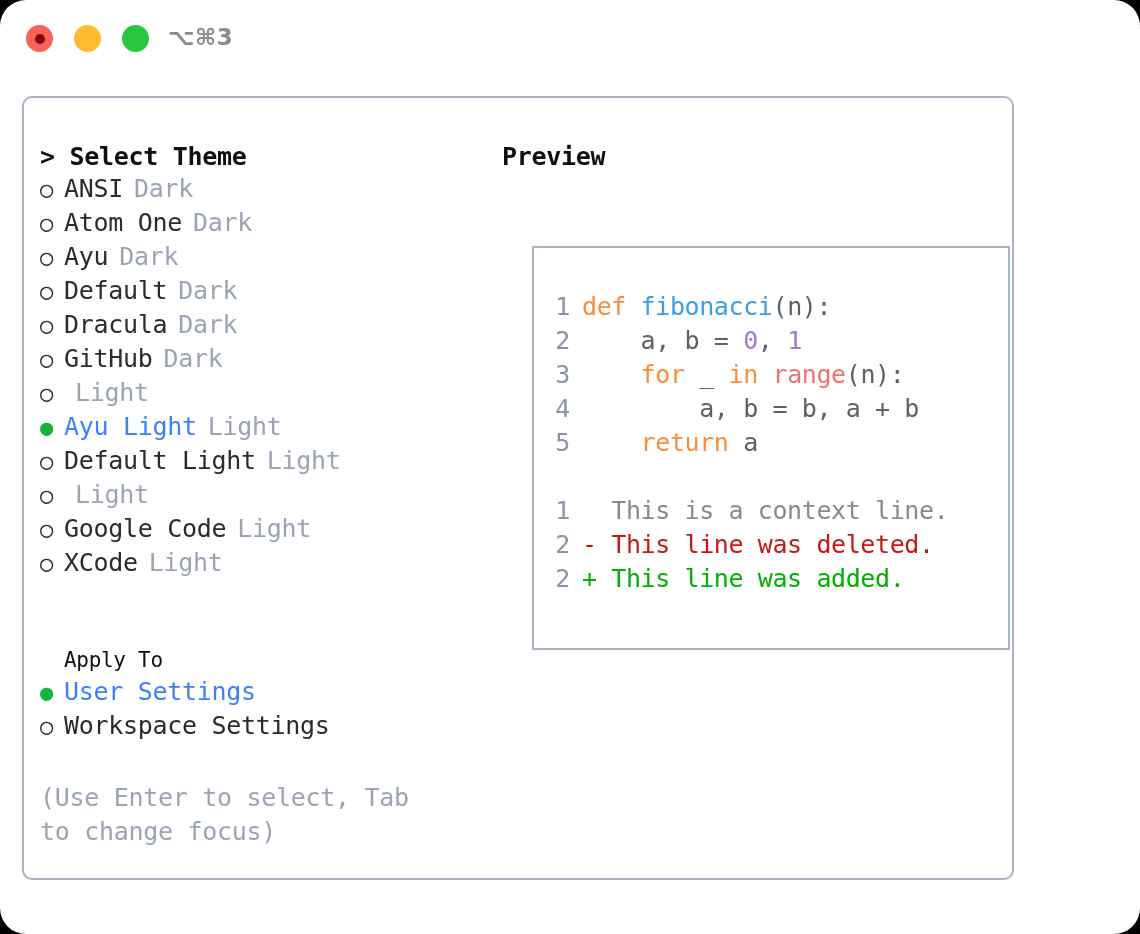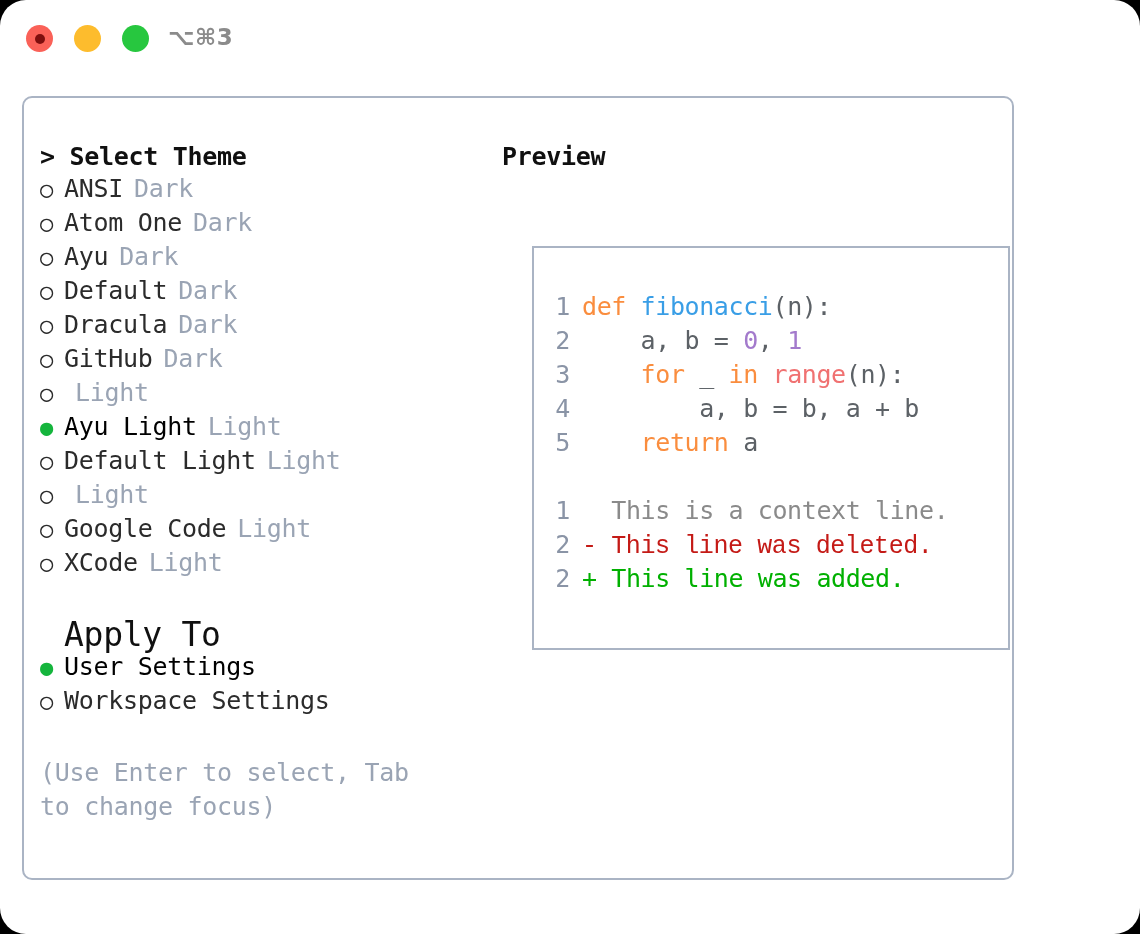--- a/index.html
+++ b/index.html
@@ -112,36 +112,37 @@
 
   .marker {
     width: 24px;
     flex: 0 0 24px;
     color: #2b2b2b;
     font-size: 22px;
   }
   .row.selected .marker { color: #15b53d; }
 
   .row-label { color: #2b2b2b; }
-  .row.selected .row-label { color: #000000; }
+  .row.selected .row-label { color: #3b82f6; }
 
   .badge {
     color: #9aa4b4;
     margin-left: 11px;
   }
 
   .section-gap { height: 36px; }
 
   .subhead {
-    font-size: 33px;
+    font-size: 21px;
     color: #101010;
     letter-spacing: -0.3px;
     line-height: 34px;
     padding-left: 24px;
     white-space: pre;
+    margin-top: 25px;
   }
 
   .hint {
     margin-top: 36px;
     font-size: 25px;
     color: #9aa4b4;
     letter-spacing: -0.3px;
     line-height: 34px;
     max-width: 405px;
   }
@@ -179,21 +180,21 @@
 
   .blank-line { height: 34px; }
 
   
   .t-kw   { color: #fa8d3e; }
   .t-fn   { color: #399ee6; }
   .t-num  { color: #a37acc; }
   .t-call { color: #f07171; }
   .t-txt  { color: #5c6166; }
   .t-ctx  { color: #8a8a8a; }
-  .t-del  { color: #c41a16; font-family: Liberation Mono, monospace; }
+  .t-del  { color: #c41a16; }
   .t-add  { color: #00b000; }
 </style>
 </head>
 <body>
 
 <div class="window">
 
   <div class="titlebar">
     <div class="traffic">
       <div class="dot dot-red">

